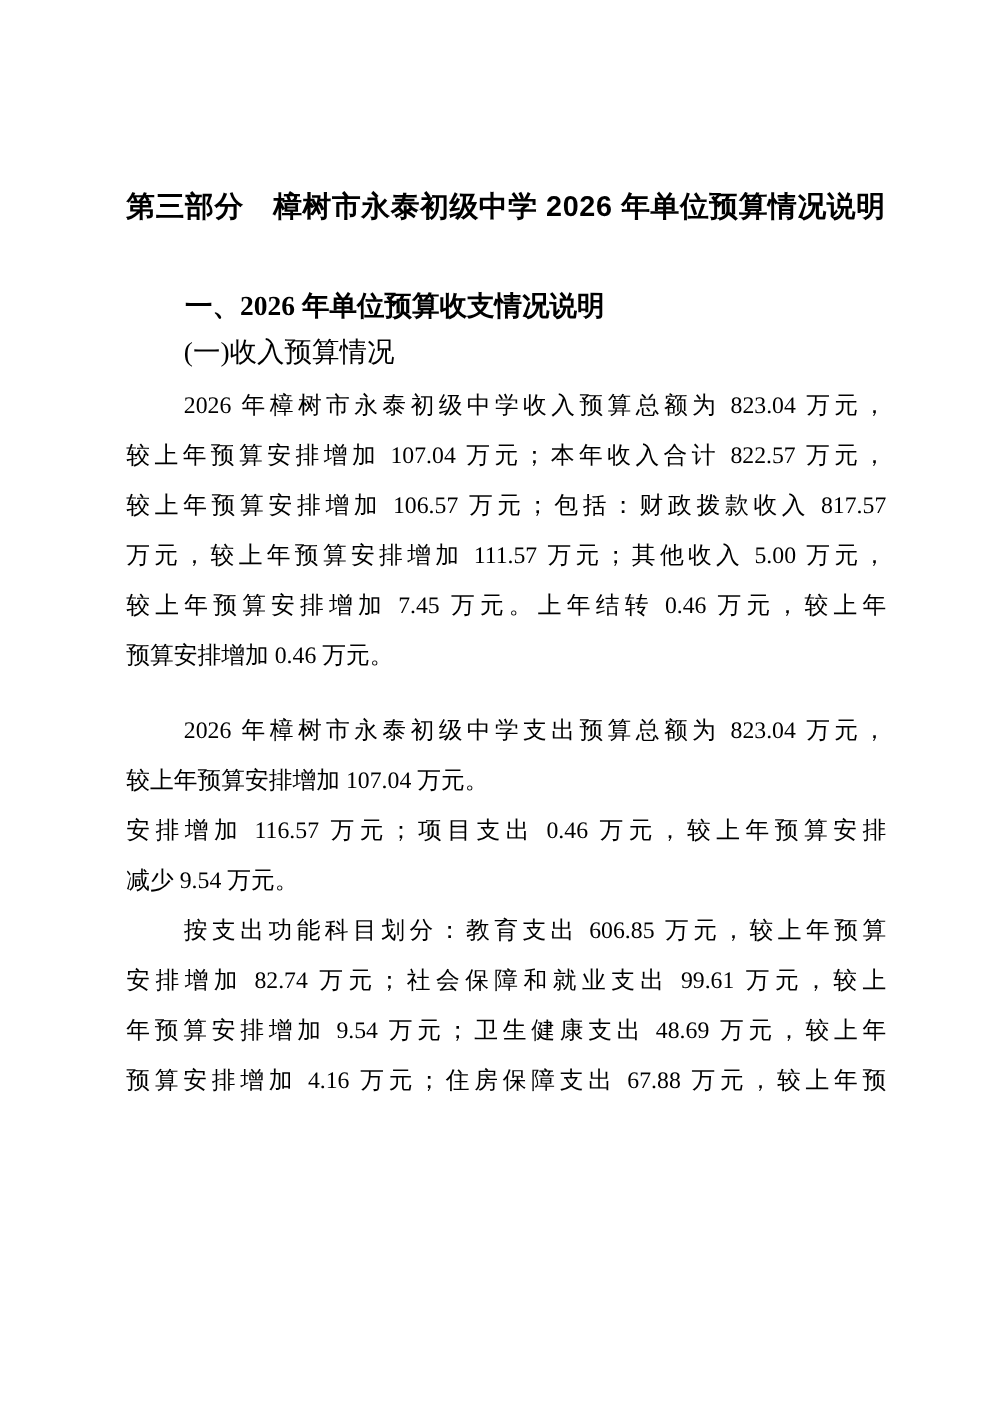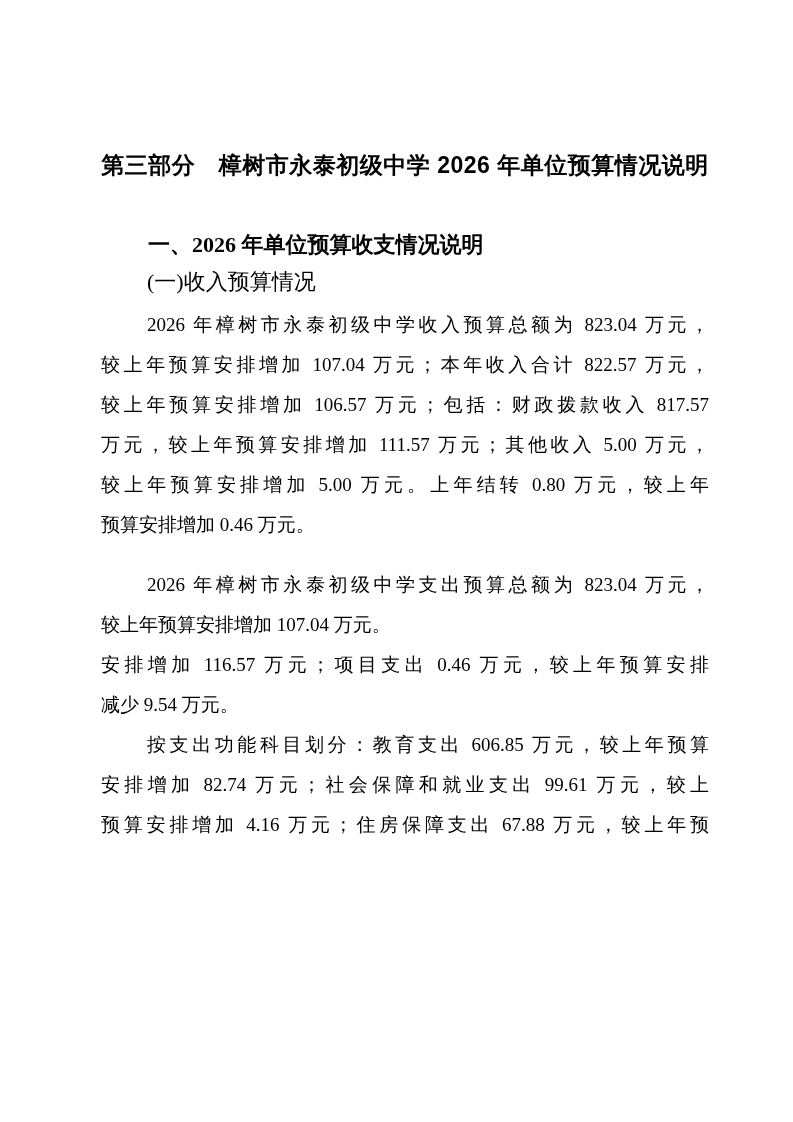--- a/index.html
+++ b/index.html
@@ -21,21 +21,21 @@
     left: 101px;
     top: 0;
     width: 608px;
   }
   .doc-title {
     margin: 149px 0 0 0;
     font-family: "Liberation Sans", "DejaVu Sans", sans-serif;
     font-size: 23px;
     font-weight: bold;
     line-height: 32px;
-    text-align: center;
+    text-align: left;
     letter-spacing: 0.5px;
     white-space: nowrap;
   }
   .sec-heading {
     margin: 48px 0 0 0;
     font-size: 22px;
     font-weight: bold;
     line-height: 32px;
     text-indent: 47px;
     white-space: nowrap;
@@ -83,35 +83,36 @@
 
     <div class="sec-heading">一、2026 年单位预算收支情况说明</div>
 
     <div class="sub-heading income">(一)收入预算情况</div>
 
     <div class="para p-income">
         <div class="line first">2026 年樟树市永泰初级中学收入预算总额为 823.04 万元，</div>
         <div class="line">较上年预算安排增加 107.04 万元；本年收入合计 822.57 万元，</div>
         <div class="line">较上年预算安排增加 106.57 万元；包括：财政拨款收入 817.57</div>
         <div class="line">万元，较上年预算安排增加 111.57 万元；其他收入 5.00 万元，</div>
-        <div class="line">较上年预算安排增加 5.00 万元。上年结转 0.80 万元，较上年</div>
+        <div class="line">较上年预算安排增加 7.45 万元。上年结转 0.46 万元，较上年</div>
         <div class="line last">预算安排增加 0.46 万元。</div>
       </div>
 
 
     <div class="para p-total">
         <div class="line first">2026 年樟树市永泰初级中学支出预算总额为 823.04 万元，</div>
         <div class="line last">较上年预算安排增加 107.04 万元。</div>
       </div>
 
     <div class="para">
         <div class="line">安排增加 116.57 万元；项目支出 0.46 万元，较上年预算安排</div>
         <div class="line last">减少 9.54 万元。</div>
       </div>
 
     <div class="para">
         <div class="line first">按支出功能科目划分：教育支出 606.85 万元，较上年预算</div>
         <div class="line">安排增加 82.74 万元；社会保障和就业支出 99.61 万元，较上</div>
+        <div class="line">年预算安排增加 9.54 万元；卫生健康支出 48.69 万元，较上年</div>
         <div class="line">预算安排增加 4.16 万元；住房保障支出 67.88 万元，较上年预</div>
       </div>
 
   </div>
 </div>
 
 </body></html>

